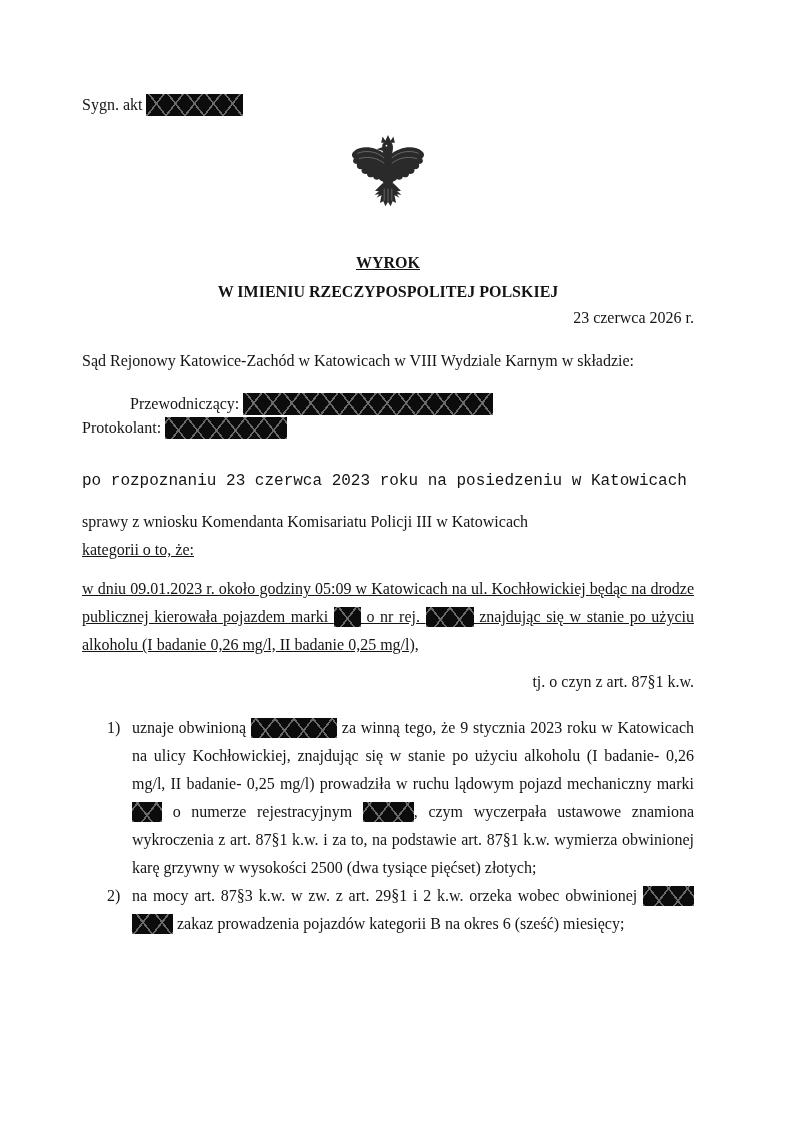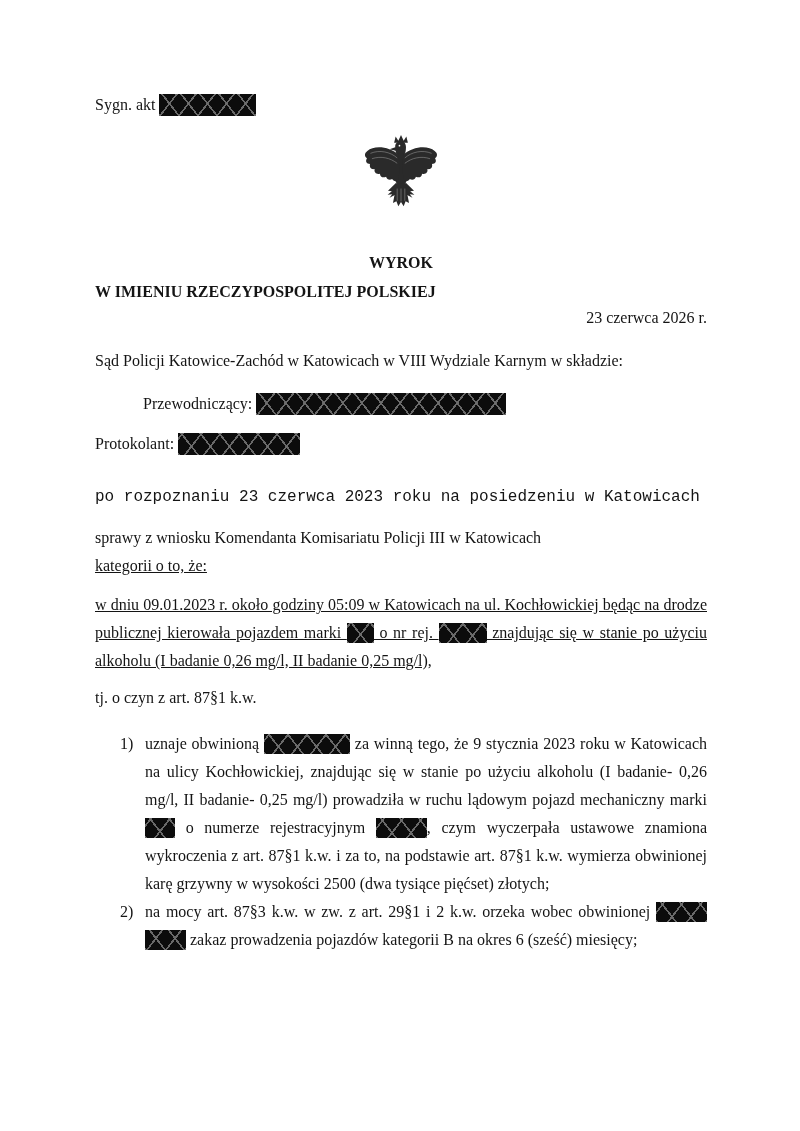--- a/index.html
+++ b/index.html
@@ -8,49 +8,49 @@
     width:800px;
     height:1131px;
     background:#ffffff;
     font-family:"Liberation Serif", serif;
     font-size:16px;
     color:#141414;
     overflow:hidden;
   }
   .content {
     position:absolute;
-    left:95px;
+    left:82px;
     top:93px;
     width:612px;
   }
   .redact {
     display:inline-block;
     height:20px;
     vertical-align:middle;
     margin-top:-3px;
     background-color:#0c0c0c;
     background-image:
       repeating-linear-gradient(52deg, rgba(110,110,110,0.95) 0 1.7px, transparent 1.7px 15px),
       repeating-linear-gradient(-52deg, rgba(110,110,110,0.95) 0 1.7px, transparent 1.7px 15px);
   }
   .sygn       { line-height:24px; margin-bottom:18px; }
   .emblem     { text-align:center; margin-bottom:30px; height:88px; }
   .emblem svg { height:88px; width:78px; }
-  .title      { text-align:center; font-weight:bold; line-height:20px; margin-bottom:9px; }
-  .subtitle   { font-weight:bold; line-height:20px; margin-bottom:6px; }
+  .title      { text-align:center; font-weight:bold; line-height:20px; margin-bottom:9px;text-decoration:underline; }
+  .subtitle   { text-align:center; font-weight:bold; line-height:20px; margin-bottom:6px; }
   .dateline   { text-align:right; line-height:20px; margin-bottom:22px; }
   .court      { line-height:22px; margin-bottom:20px; }
-  .judge      { line-height:24px; padding-left:48px; margin-bottom:16px; }
+  .judge      { line-height:24px; padding-left:48px; }
   .clerk      { line-height:24px; margin-bottom:30px; }
   .hearing    { line-height:22px; margin-bottom:19px;font-family:Liberation Mono, monospace; }
   .request    { line-height:22px; margin-bottom:6px; }
   .against    { line-height:28px; margin-bottom:14px; }
   .charge-heading { line-height:22px; margin-bottom:14px; text-decoration:underline; }
   .charge     { text-align:justify; line-height:28px; margin-bottom:12px;text-decoration:underline; }
-  .classification { line-height:22px; margin-bottom:21px; }
+  .classification { line-height:22px; margin-bottom:21px;text-align:right; }
   .ruling     { display:flex; }
   .ruling-num  { flex:none; width:50px; padding-left:25px; box-sizing:border-box; line-height:28px; }
   .ruling-body { flex:1; text-align:justify; line-height:28px; }
 </style>
 </head>
 <body>
 
 <div class="page">
   <div class="content">
 
@@ -86,21 +86,21 @@
         </g>
       </svg>
     </div>
 
     <div class="title">WYROK</div>
 
     <div class="subtitle">W IMIENIU RZECZYPOSPOLITEJ POLSKIEJ</div>
 
     <div class="dateline">23 czerwca 2026 r.</div>
 
-    <div class="court">Sąd Policji Katowice-Zachód w Katowicach w VIII Wydziale Karnym w składzie:</div>
+    <div class="court">Sąd Rejonowy Katowice-Zachód w Katowicach w VIII Wydziale Karnym w składzie:</div>
 
     <div class="judge">Przewodniczący: <span class="redact" style="width: 250px; height: 22px;"></span></div>
 
     <div class="clerk">Protokolant: <span class="redact" style="width: 122px; height: 22px;"></span></div>
 
     <div class="hearing">po rozpoznaniu 23 czerwca 2023 roku na posiedzeniu w Katowicach</div>
 
     <div class="request">sprawy z wniosku Komendanta Komisariatu Policji III w Katowicach</div>
 
 

